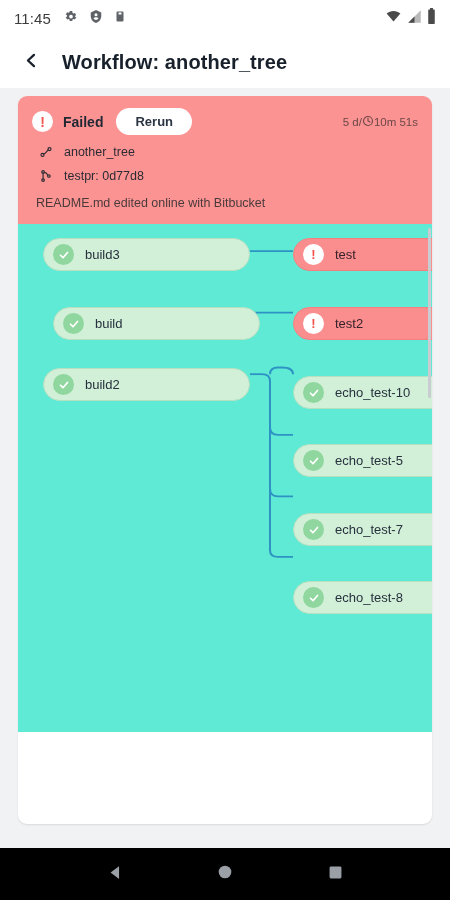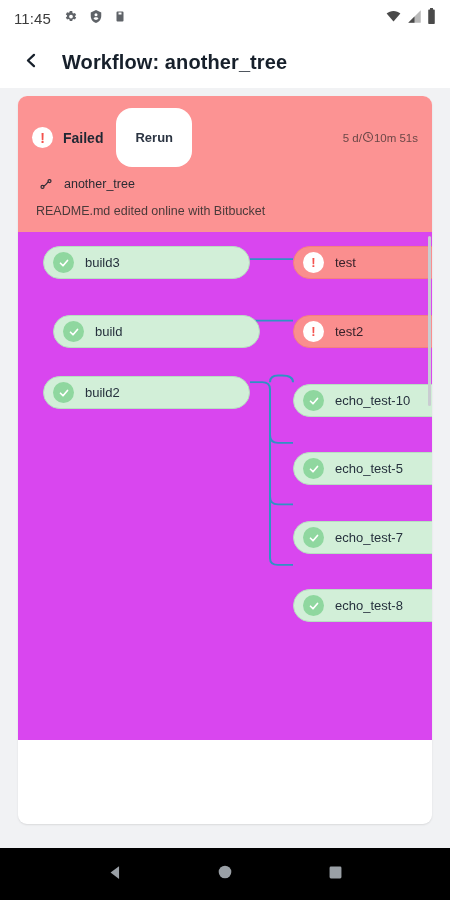--- a/index.html
+++ b/index.html
@@ -79,21 +79,21 @@
   }
   .status-label {
     margin-left:10px;
     font-size:14px; font-weight:700; color:#1f2733;
   }
   .rerun-btn {
     margin-left:13px;
     background:#ffffff;
     border:none;
     border-radius:16px;
-    padding:22px 19px;
+    padding:6px 19px;
     font-size:13px; font-weight:600; color:#2b3442;
     font-family:"Liberation Sans", sans-serif;
     cursor:pointer;
   }
   .summary-timing {
     margin-left:auto;
     display:flex; align-items:center; 
     font-size:11.5px; color:#6b4747;
   }
   .clock-ico { display:block; }
@@ -124,21 +124,21 @@
   .summary-desc {
     margin-top:13px;
     font-size:12.5px; color:#4a3a3a;
     padding-left:4px;
   }
 
   
   .graph {
     position:relative;
     height:508px;
-    background:#d946ef;
+    background:#5eead4;
     overflow:hidden;
   }
   .node {
     position:absolute;
     display:flex; align-items:center;
     height:33px;
     border-radius:17px;
     padding-left:9px;
     cursor:pointer;
     z-index:2;
@@ -268,20 +268,31 @@
         <span class="meta-ico">
           <svg width="14" height="14" viewBox="0 0 24 24" fill="none" stroke="#2b2b33" stroke-width="2" stroke-linecap="round">
             <circle cx="6" cy="17" r="2.6"></circle>
               <circle cx="18" cy="7" r="2.6"></circle>
             <path d="M8.4 15.6C12 13.5 13 11 15.6 8.6"></path>
           </svg>
         </span>
         <span class="meta-text">another_tree</span>
       </div>
 
+      <div class="meta-row">
+        <span class="meta-ico">
+          <svg width="14" height="14" viewBox="0 0 24 24" fill="none" stroke="#2b2b33" stroke-width="2" stroke-linecap="round">
+            <circle cx="7" cy="5" r="2.2"></circle>
+              <circle cx="7" cy="19" r="2.2"></circle>
+              <circle cx="17" cy="12" r="2.2"></circle>
+            <path d="M7 7.2v9.6M9.2 5.9c3.4.6 5 2.6 5.8 5"></path>
+          </svg>
+        </span>
+        <span class="meta-text">testpr: 0d77d8</span>
+      </div>
 
 
       <div class="summary-desc">README.md edited online with Bitbucket</div>
     </div>
 
     <div class="graph">
       <svg class="wires" viewBox="0 0 414 570" preserveAspectRatio="none">
         <g fill="none" stroke="#2e93c4" stroke-width="2">
 
           <path d="M232 30.5 H275"></path>

